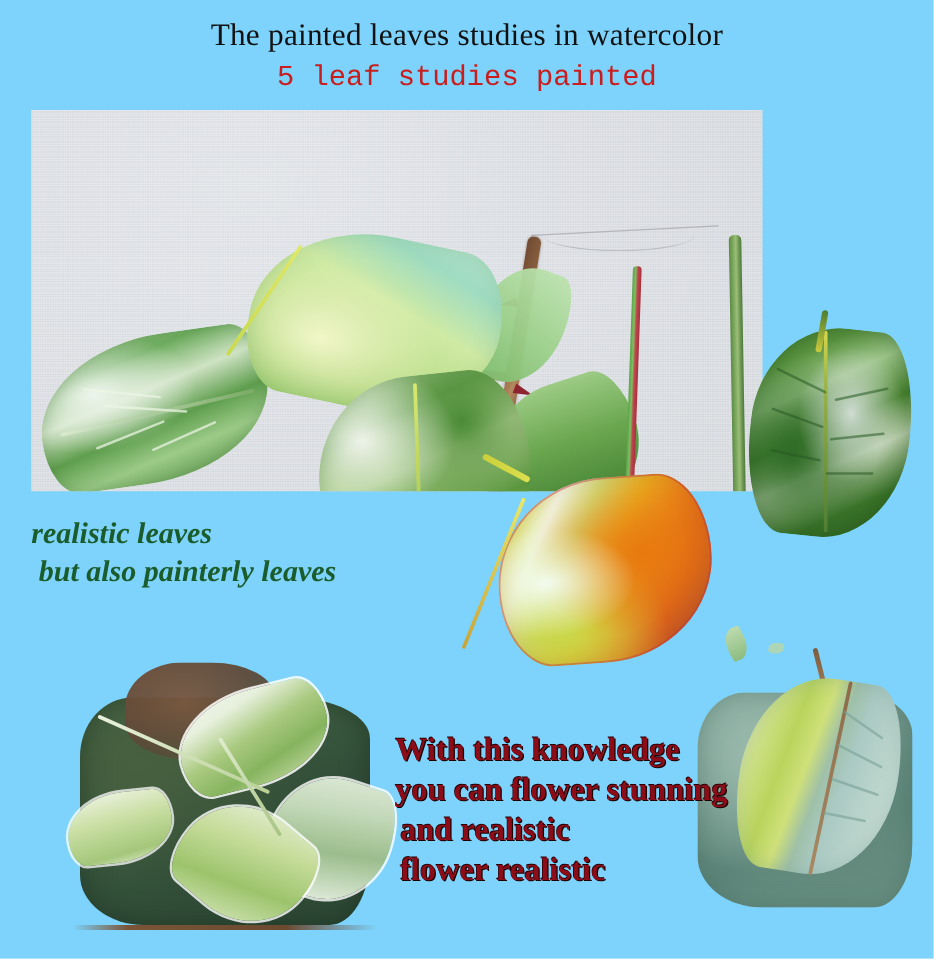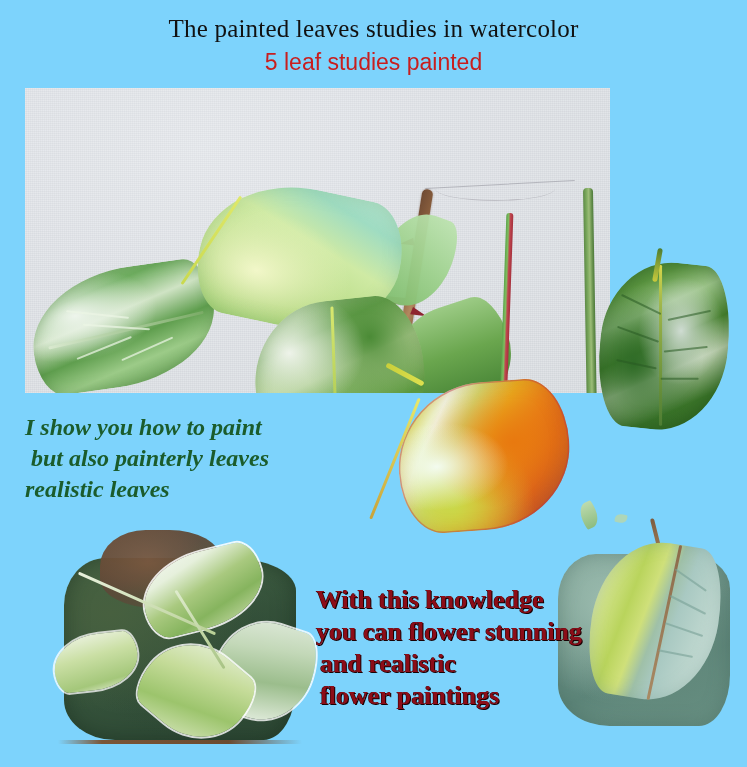--- a/index.html
+++ b/index.html
@@ -30,21 +30,21 @@
     color: #111111;
     letter-spacing: 0.2px;
     white-space: nowrap;
   }
   .title-sub {
     position: absolute;
     left: 0;
     top: 48px;
     width: 747px;
     text-align: center;
-    font-family: Liberation Sans, sans-serif;
+    font-family: Liberation Mono, monospace;
     font-size: 23px;
     line-height: 28px;
     color: #c81e1e;
     white-space: nowrap;
   }
 
   
   .caption-green {
     position: absolute;
     left: 25px;
@@ -547,23 +547,22 @@
     <div class="dvein" style="left:50%; top:68%; width:30%; transform:rotate(-6deg);"></div>
   </div>
 
   <div class="autumn-petiole"></div>
   <div class="leaf-autumn">
     <div class="leaf-autumn-edge"></div>
     <div class="autumn-rib"></div>
   </div>
 
   <div class="caption-green">
-    <span class="ln ln1">I show you how to paint</span>
+    <span class="ln ln2">realistic leaves</span>
     <span class="ln ln3">but also painterly leaves</span>
-    <span class="ln ln2">realistic leaves</span>
   </div>
 
   <div class="study-left">
     <div class="wash-dark"></div>
     <div class="wash-brown"></div>
     <div class="pl-leaf pl4"></div>
     <div class="pl-leaf pl1"></div>
     <div class="pl-leaf pl2"></div>
     <div class="pl-leaf pl3"></div>
     <div class="pl-stem"></div>
@@ -582,16 +581,16 @@
       <div class="br-v" style="left:58%; top:36%; width:32%; transform:rotate(18deg);"></div>
       <div class="br-v" style="left:58%; top:52%; width:32%; transform:rotate(10deg);"></div>
       <div class="br-v" style="left:56%; top:68%; width:28%; transform:rotate(2deg);"></div>
     </div>
   </div>
 
   <div class="caption-red">
     <span class="ln ln1">With this knowledge</span>
     <span class="ln ln2">you can flower stunning</span>
     <span class="ln ln3">and realistic</span>
-    <span class="ln ln4">flower paintings</span>
+    <span class="ln ln4">flower realistic</span>
   </div>
 
 </div>
 
 </body></html>

